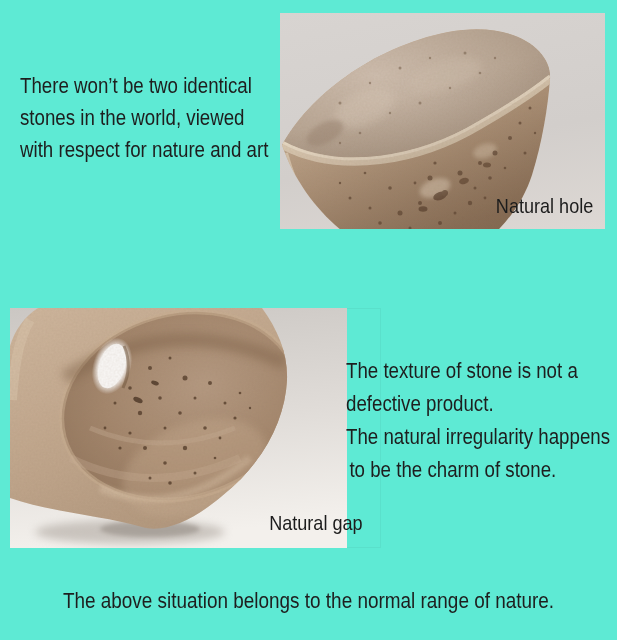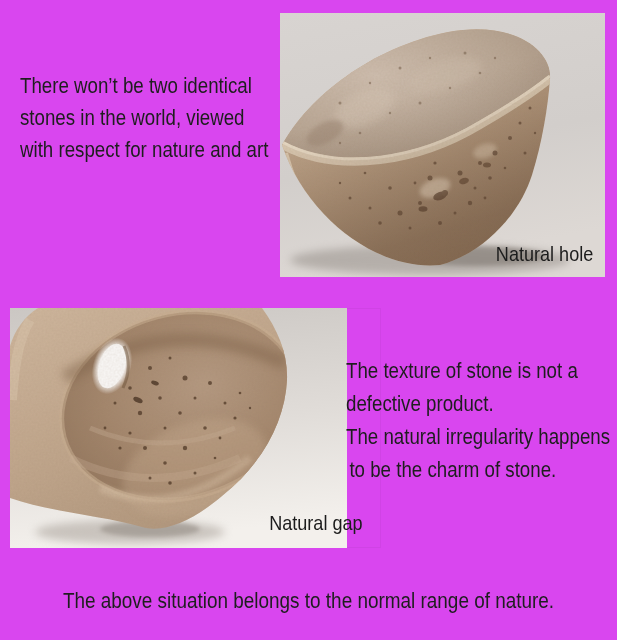--- a/index.html
+++ b/index.html
@@ -1,30 +1,30 @@
 <!DOCTYPE html>
 <html><head>
 <meta charset="utf-8">
 <style>
   html,body{margin:0;padding:0;background:#ffffff;}
   .canvas{
-    position:relative;width:617px;height:640px;background:#d946ef;overflow:hidden;
+    position:relative;width:617px;height:640px;background:#5eead4;overflow:hidden;
     font-family:"Liberation Sans","DejaVu Sans",sans-serif;color:#1e1e1e;
   }
   .text-block{position:absolute;white-space:nowrap;transform:scaleX(0.85);transform-origin:0 0;}
   .intro{left:20px;top:70px;font-size:22px;line-height:32px;}
   .texture{left:346px;top:354px;font-size:22px;line-height:33px;}
   .texture .line:nth-child(4){padding-left:4px;}
   .conclusion{
     position:absolute;left:0;top:588px;width:617px;text-align:center;
     font-size:22px;white-space:nowrap;transform:scaleX(0.86);
   }
   .photo{position:absolute;overflow:hidden;}
   .photo svg{display:block;}
-  .photo-top{left:280px;top:13px;width:325px;height:264px;box-shadow:0 0 0 1px rgba(0,0,0,0.05) inset;}
+  .photo-top{left:280px;top:13px;width:325px;height:216px;box-shadow:0 0 0 1px rgba(0,0,0,0.05) inset;}
   .photo-mid{left:10px;top:308px;width:371px;height:240px;box-shadow:0 0 0 1px rgba(0,0,0,0.04) inset;}
   .photo-label{
     position:absolute;font-size:21px;color:#1c1c1c;white-space:nowrap;
     transform:scaleX(0.86);transform-origin:100% 100%;
   }
   .label-hole{right:12px;bottom:11px;}
   .label-gap{right:18px;bottom:13px;}
 </style>
 </head>
 <body>

